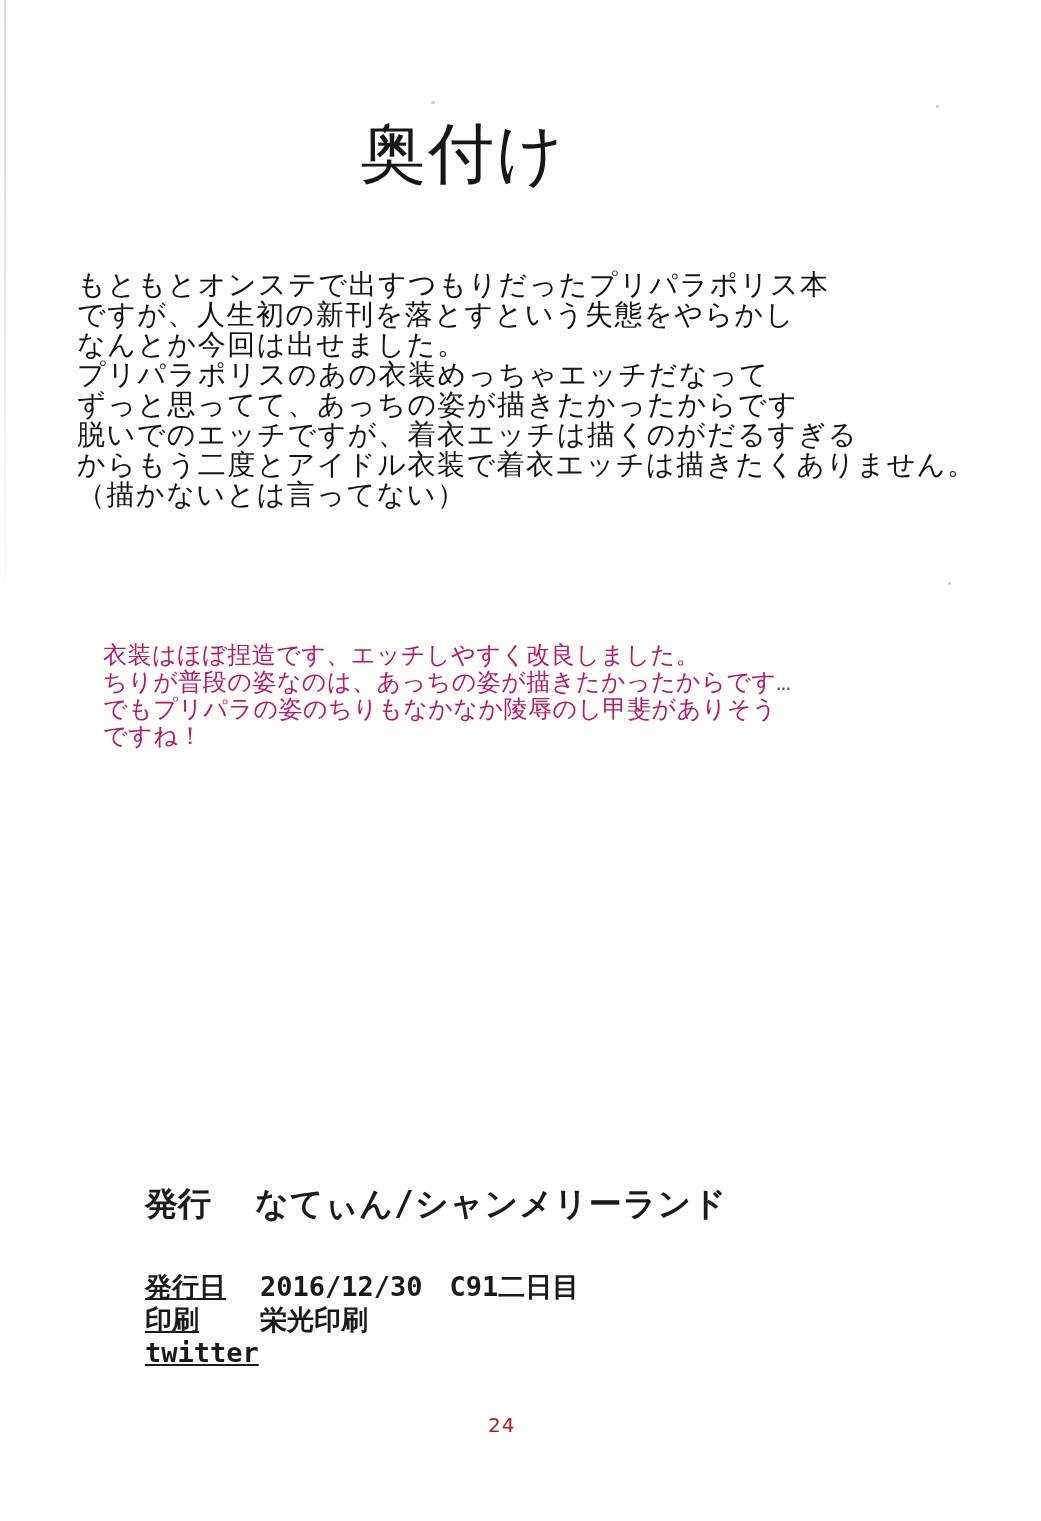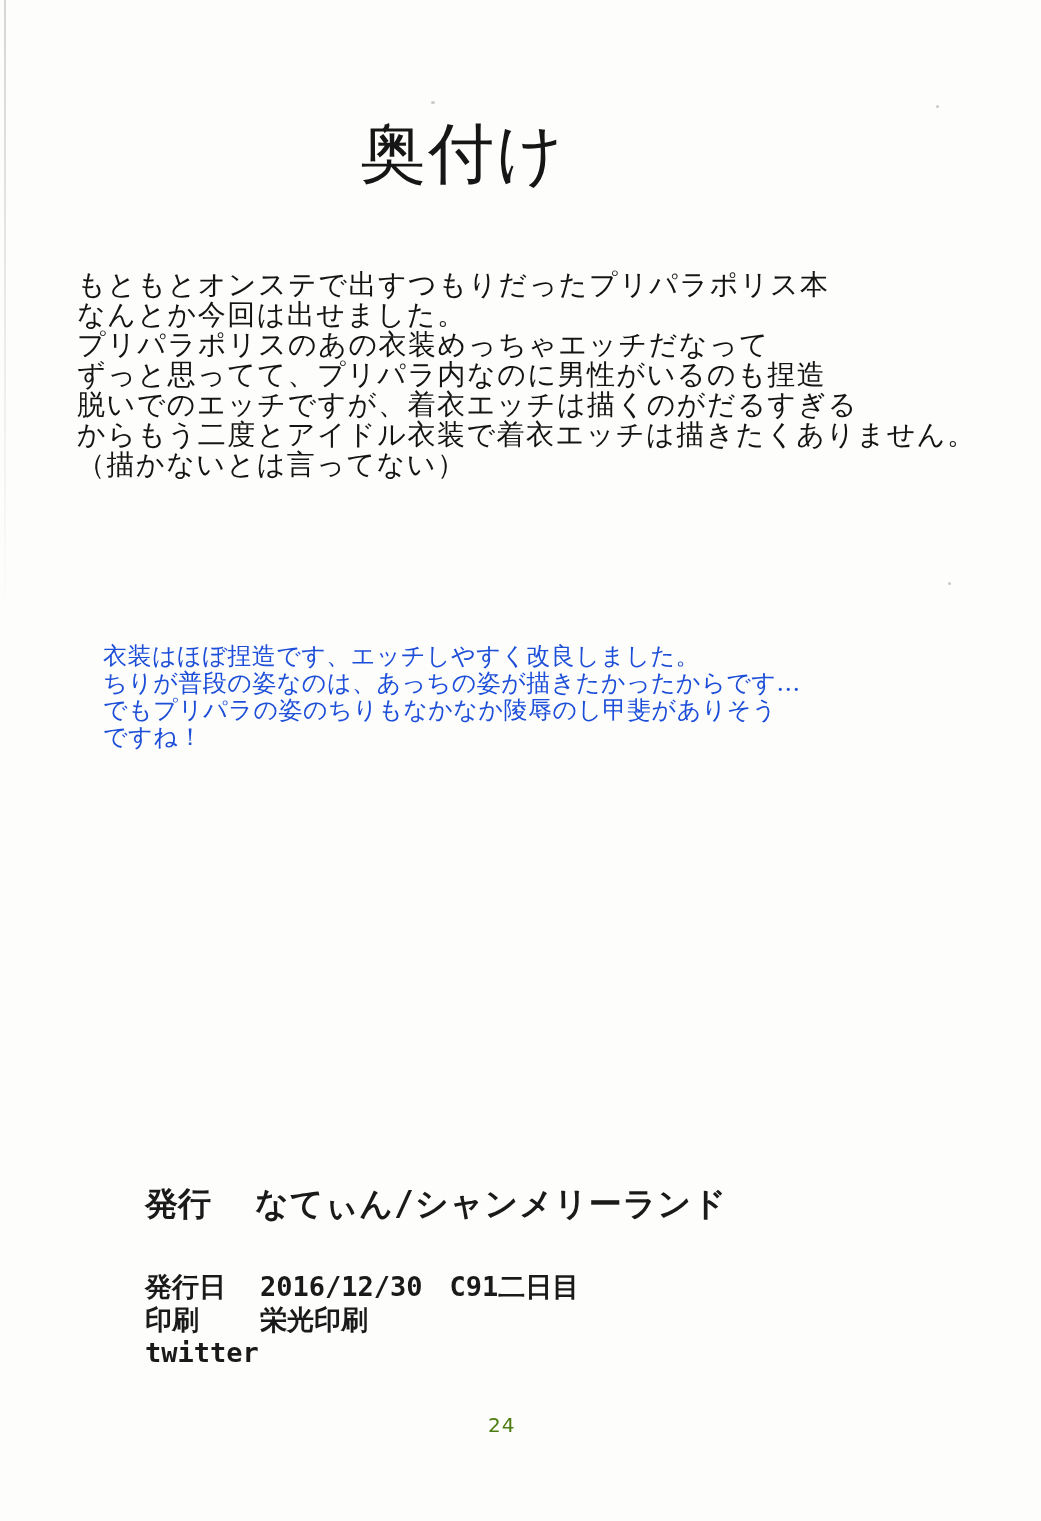--- a/index.html
+++ b/index.html
@@ -61,21 +61,22 @@
   .notes {
     position: absolute;
     left: 103px;
     top: 643px;
   }
   .notes .line {
     font-size: 24px;
     line-height: 27px;
     letter-spacing: 0.5px;
     white-space: nowrap;
-    color: #1d4ed8;
+    color: #be185d;
+    font-family: Liberation Mono, monospace;
   }
 
   .colophon-font {
     font-family: "DejaVu Sans Mono", "Liberation Sans", sans-serif;
     font-weight: bold;
     color: #1a1a1a;
   }
 
   .publisher-line {
     position: absolute;
@@ -97,49 +98,51 @@
   }
   .colophon-row {
     display: flex;
     font-size: 27px;
     line-height: 33px;
     white-space: nowrap;
   }
   .colophon-row .row-label {
     width: 115px;
     flex: 0 0 115px;
+    text-decoration: underline;
   }
 
   .page-number {
     position: absolute;
     left: 488px;
     top: 1413px;
     font-size: 20px;
     letter-spacing: 1px;
     font-family: "DejaVu Sans", "Liberation Sans", sans-serif;
-    color: #4d7c0f;
+    color: #b91c1c;
   }
 </style>
 </head>
 <body>
 
 <div class="page">
 
   <div class="scan-edge"></div>
   <div class="speck s1"></div>
   <div class="speck s2"></div>
   <div class="speck s3"></div>
 
   <div class="page-title">奥付け</div>
 
   <div class="afterword">
     <div class="line">もともとオンステで出すつもりだったプリパラポリス本</div>
+    <div class="line">ですが、人生初の新刊を落とすという失態をやらかし</div>
     <div class="line">なんとか今回は出せました。</div>
     <div class="line">プリパラポリスのあの衣装めっちゃエッチだなって</div>
-    <div class="line">ずっと思ってて、プリパラ内なのに男性がいるのも捏造</div>
+    <div class="line">ずっと思ってて、あっちの姿が描きたかったからです</div>
     <div class="line">脱いでのエッチですが、着衣エッチは描くのがだるすぎる</div>
     <div class="line">からもう二度とアイドル衣装で着衣エッチは描きたくありません。</div>
     <div class="line">（描かないとは言ってない）</div>
   </div>
 
   <div class="notes">
     <div class="line">衣装はほぼ捏造です、エッチしやすく改良しました。</div>
     <div class="line">ちりが普段の姿なのは、あっちの姿が描きたかったからです…</div>
     <div class="line">でもプリパラの姿のちりもなかなか陵辱のし甲斐がありそう</div>
     <div class="line">ですね！</div>

